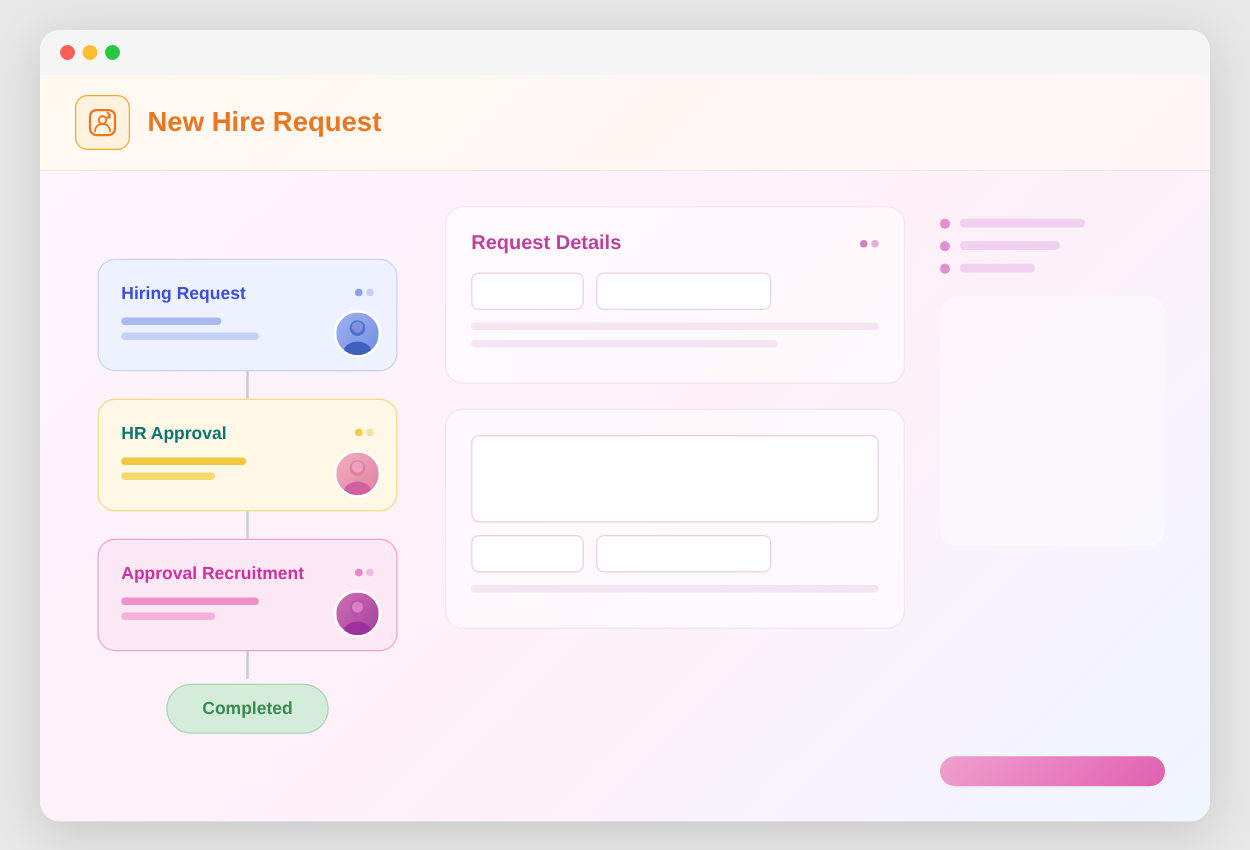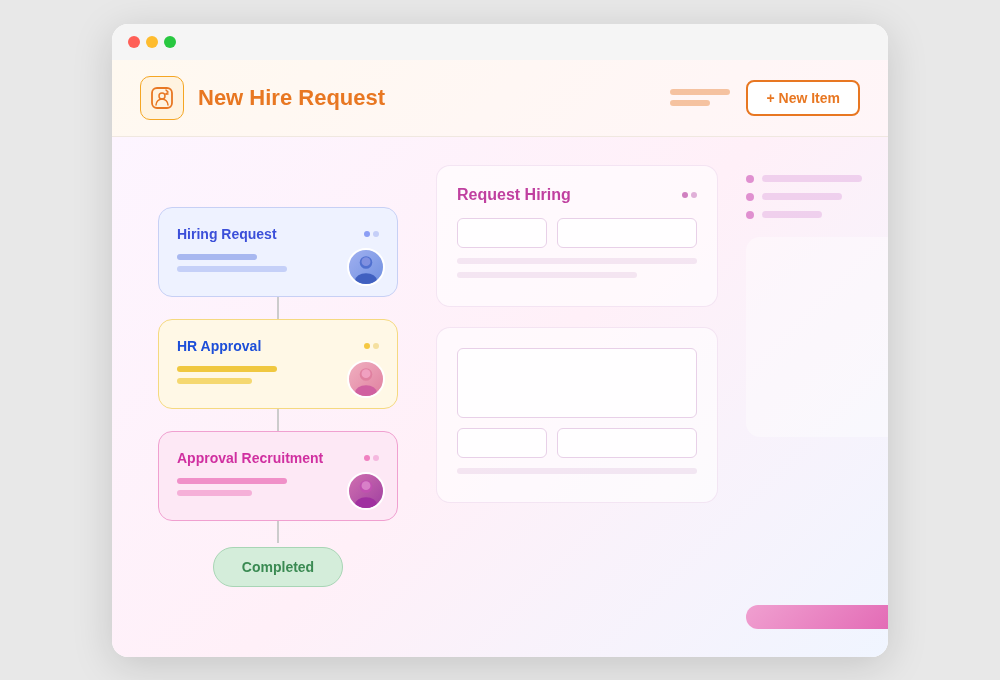--- a/index.html
+++ b/index.html
@@ -5,21 +5,21 @@
     * { box-sizing: border-box; margin: 0; padding: 0; }
     body {
       background: #e8e8e8;
       display: flex;
       justify-content: center;
       align-items: center;
       height: 100vh;
       font-family: -apple-system, BlinkMacSystemFont, 'Segoe UI', sans-serif;
     }
     .window {
-      width: 776px;
+      width: 936px;
       background: #fff;
       border-radius: 16px;
       overflow: hidden;
       box-shadow: 0 8px 40px rgba(0,0,0,0.15);
     }
     .title-bar {
       background: #f5f5f5;
       padding: 12px 16px;
       display: flex;
       align-items: center;
@@ -133,21 +133,21 @@
       display: flex;
       align-items: center;
       justify-content: space-between;
       margin-bottom: 12px;
     }
     .card-title {
       font-size: 14px;
       font-weight: 700;
     }
     .card-title-hiring { color: #3b4fd9; }
-    .card-title-hr { color: #1d4ed8; }
+    .card-title-hr { color: #0f766e; }
     .card-title-candidate { color: #d030a0; }
 
     .card-dots {
       display: flex;
       gap: 3px;
     }
     .card-dot {
       width: 6px;
       height: 6px;
       border-radius: 50%;
@@ -344,27 +344,20 @@
         <svg viewBox="0 0 26 26" fill="none" xmlns="http://www.w3.org/2000/svg">
           <rect x="3" y="3" width="20" height="20" rx="5" stroke="#e87722" stroke-width="1.8" fill="none"></rect>
           <circle cx="13" cy="11" r="3" stroke="#e87722" stroke-width="1.5" fill="none"></circle>
           <path d="M7 20c0-3.3 2.7-6 6-6s6 2.7 6 6" stroke="#e87722" stroke-width="1.5" fill="none" stroke-linecap="round"></path>
           <path d="M17 5l2 2-2 2" stroke="#e87722" stroke-width="1.5" stroke-linecap="round" stroke-linejoin="round"></path>
           <path d="M17 9h2" stroke="#e87722" stroke-width="1.5" stroke-linecap="round"></path>
         </svg>
       </div>
       <h1 class="header-title">New Hire Request</h1>
     </div>
-    <div class="header-right">
-      <div class="header-lines">
-        <div class="header-line"></div>
-        <div class="header-line"></div>
-      </div>
-      <button class="new-item-btn">+ New Item</button>
-    </div>
   </div>
 
   <div class="main-content">
 
     <div class="workflow-col">
 
       <div class="workflow-card card-hiring">
         <div class="card-header-row">
           <span class="card-title card-title-hiring">Hiring Request</span>
           <div class="card-dots">
@@ -436,21 +429,21 @@
       <div class="completed-badge">
         <span class="completed-text">Completed</span>
       </div>
 
     </div>
 
     <div class="details-col">
 
       <div class="detail-section">
         <div class="section-header">
-          <span class="section-title">Request Hiring</span>
+          <span class="section-title">Request Details</span>
           <div class="section-dots">
             <div class="sdot sdot-1"></div>
             <div class="sdot sdot-2"></div>
           </div>
         </div>
         <div class="input-row">
           <div class="mock-input input-sm"></div>
           <div class="mock-input input-lg"></div>
         </div>
         <div class="detail-line dline-full"></div>

